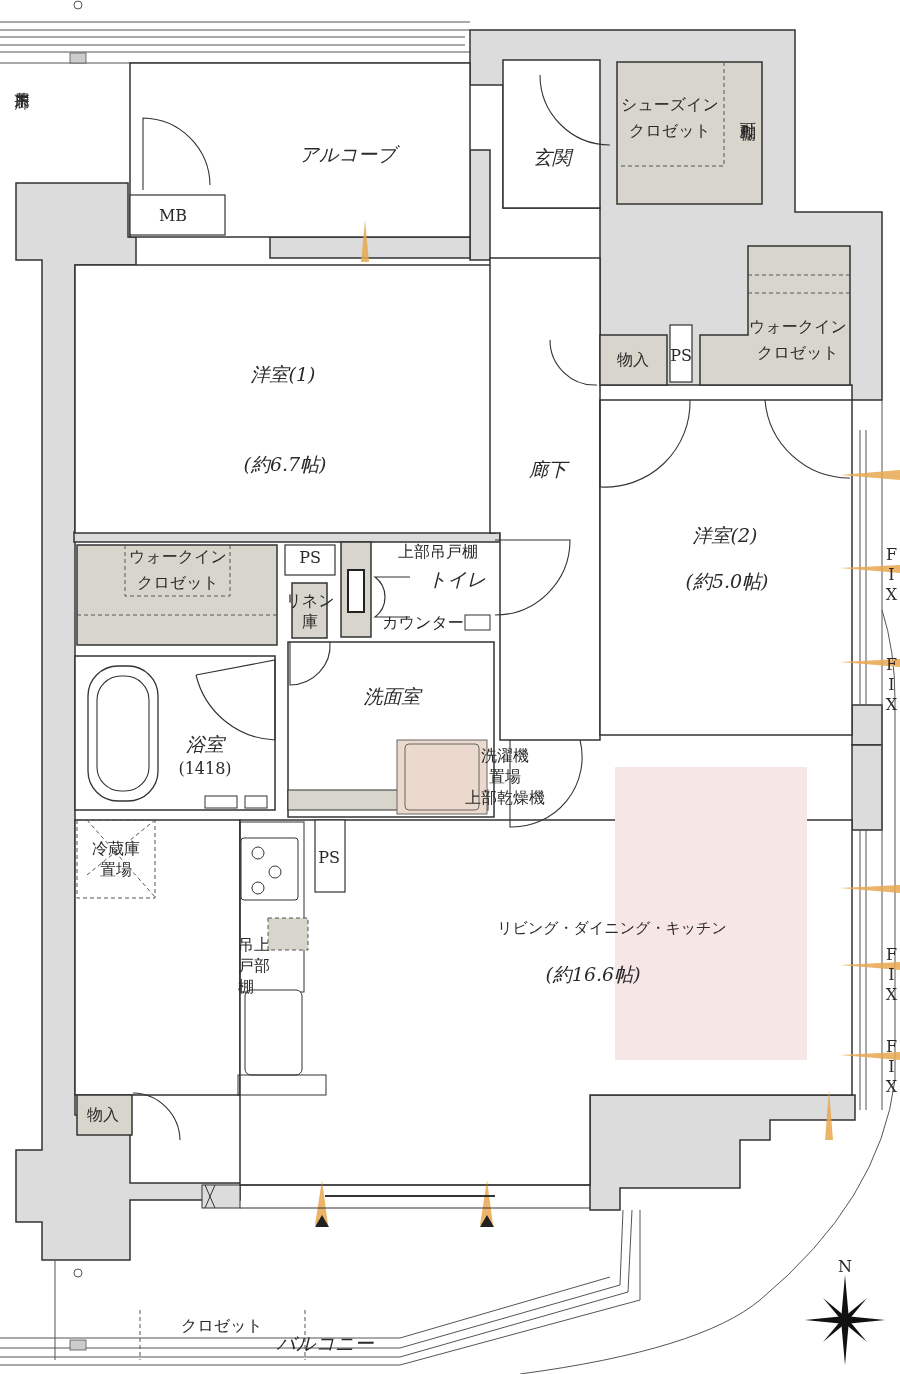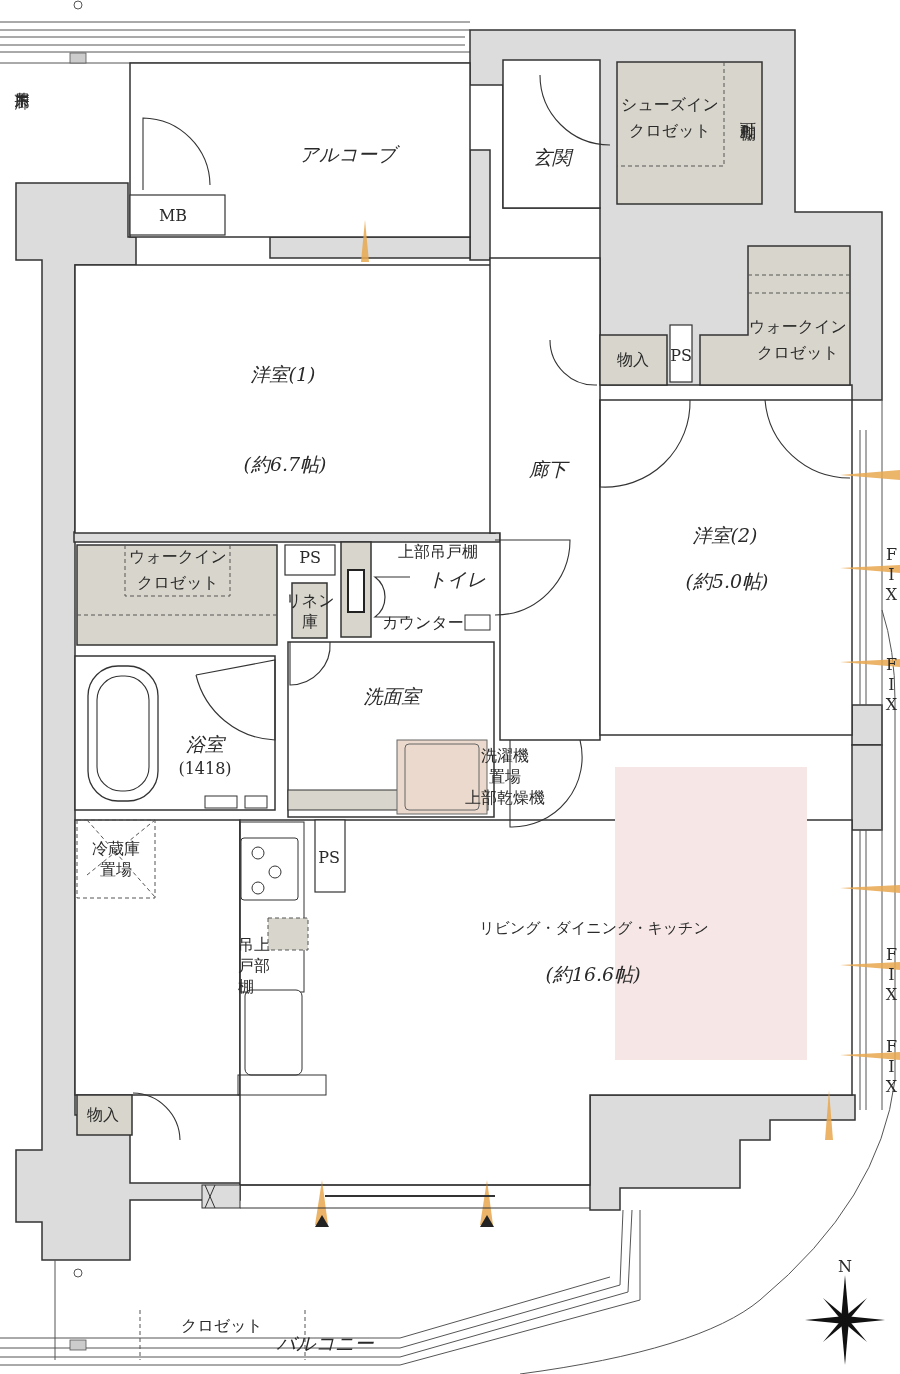--- a/index.html
+++ b/index.html
@@ -199,21 +199,21 @@
 <div class="lbl c xs" style="left:205px;top:768px;">(1418)</div>
 <div class="lbl c xs" style="left:465px;top:777px;white-space:pre;line-height:1.3;margin-left:40px;">洗濯機
 置場
 上部乾燥機</div>
 <div class="lbl c xs" style="left:116px;top:860px;white-space:pre;line-height:1.3;">冷蔵庫
 置場</div>
 <div class="lbl c sm" style="left:329px;top:857px;">PS</div>
 <div class="lbl xs" style="left:238px;top:935px;white-space:pre;line-height:1.3;">吊上
 戸部
 棚</div>
-<div class="lbl c mid" style="left:594px;top:928px;">リビング・ダイニング・キッチン</div>
+<div class="lbl c mid" style="left:612px;top:928px;">リビング・ダイニング・キッチン</div>
 <div class="lbl c big" style="left:593px;top:975px;">(約16.6帖)</div>
 <div class="lbl c sm" style="left:103px;top:1115px;">物入</div>
 <div class="lbl c big" style="left:325px;top:1344px;">バルコニー</div>
 <div class="lbl c sm" style="left:222px;top:1326px;">クロゼット</div>
 <div class="lbl vert xs" style="left:882px;top:545px;">FIX</div>
 <div class="lbl vert xs" style="left:882px;top:655px;">FIX</div>
 <div class="lbl vert xs" style="left:882px;top:945px;">FIX</div>
 <div class="lbl vert xs" style="left:882px;top:1037px;">FIX</div>
 <div class="lbl c sm" style="left:845px;top:1266px;">N</div>
 

